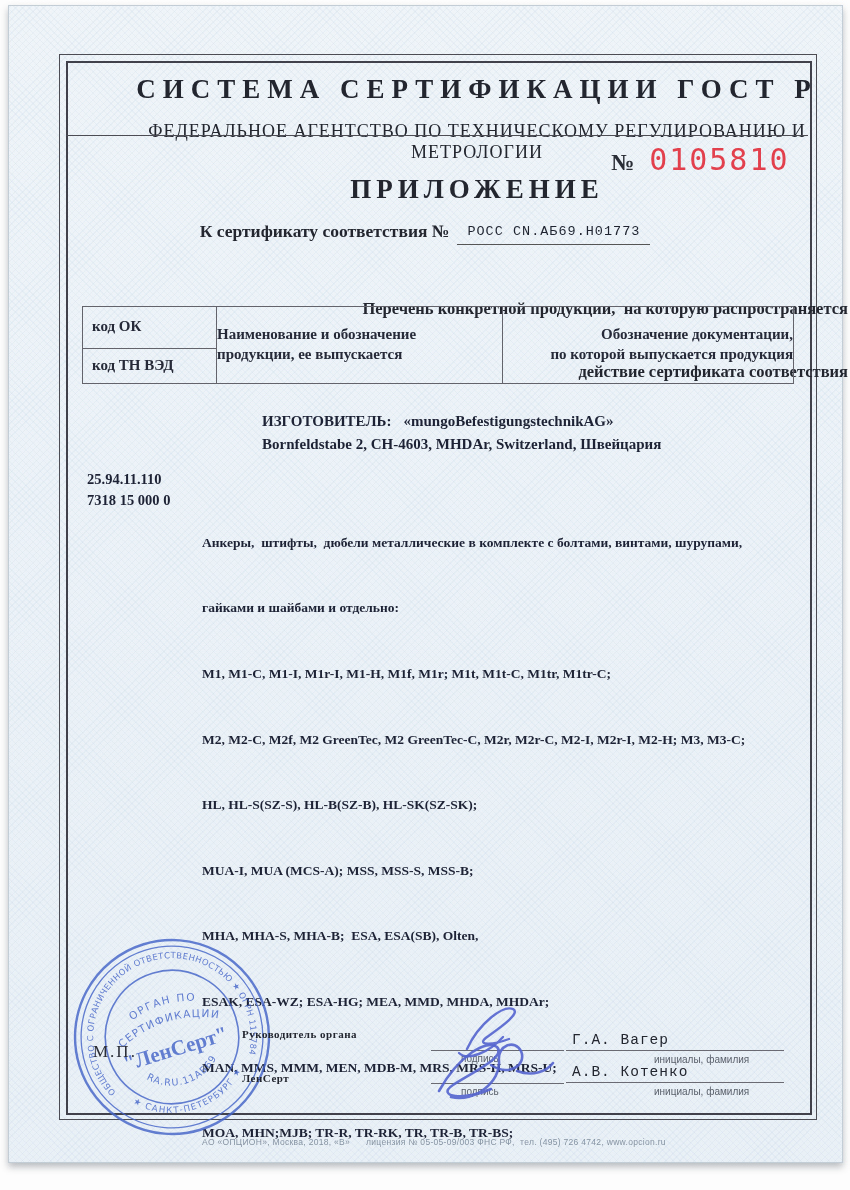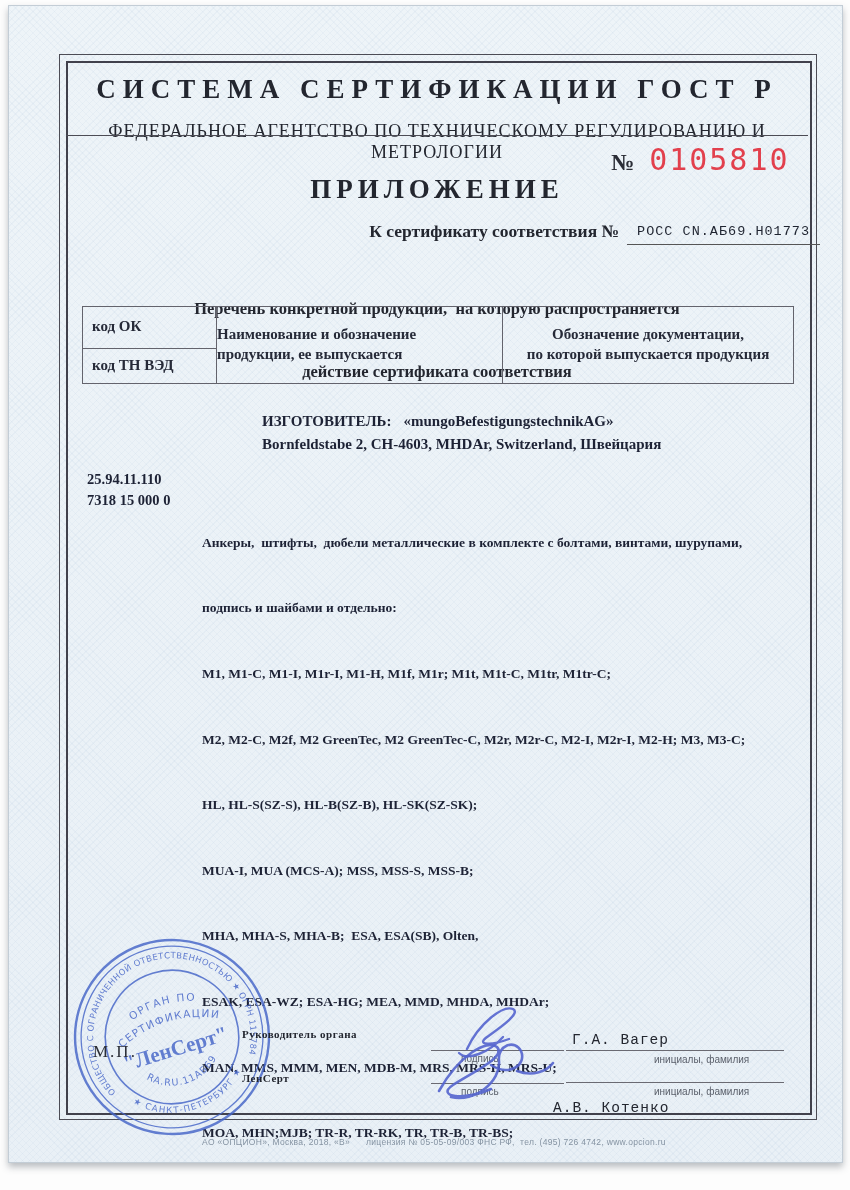--- a/index.html
+++ b/index.html
@@ -19,40 +19,40 @@
     box-shadow:0 4px 7px rgba(60,70,80,.35);
   }
   .frame-outer{
     position:absolute;left:50px;top:48px;width:756px;height:1064px;
     border:1.5px solid #4c4c55;
   }
   .frame-inner{
     position:absolute;left:57px;top:55px;width:742px;height:1050px;
     border:2.5px solid #41414c;
   }
-  .centerband{position:absolute;left:57px;width:742px;text-align:center;color:#23262f;}
+  .centerband{position:absolute;left:57px;width:742px;text-align:center;color:#23262f;padding-left:40px;}
   .sys-title{top:68px;font-size:27px;font-weight:bold;letter-spacing:7px;}
   .agency{top:115px;font-size:18px;font-weight:normal;letter-spacing:1px;}
   .head-divider{position:absolute;left:57px;top:129px;width:742px;border-top:1.5px solid #4c4c55;}
   .blank-no{position:absolute;left:602px;top:136px;display:flex;align-items:baseline;gap:15px;}
   .blank-no .pref{font-size:23px;font-weight:bold;color:#2a2d36;}
   .blank-no .num{font-family:"DejaVu Sans Mono", monospace;font-size:30px;color:#e2404d;letter-spacing:2px;}
   .doc-title{top:168px;font-size:27px;font-weight:bold;letter-spacing:5px;}
-  .cert-line{position:absolute;left:69px;top:212px;width:742px;display:flex;justify-content:flex-end;align-items:flex-end;color:#23262f;}
+  .cert-line{position:absolute;left:45px;top:212px;width:742px;display:flex;justify-content:center;align-items:flex-end;color:#23262f;}
   .cert-line .lbl{font-size:17.5px;font-weight:bold;}
   .cert-line .numwrap{margin-left:8px;border-bottom:1.3px solid #555;padding:0 10px 5px 10px;transform:translateY(3px);}
   .cert-line .numwrap span{font-family:"Liberation Mono", monospace;font-size:13.5px;letter-spacing:1px;color:#1f2430;}
   .purpose{top:250px;font-size:16.5px;font-weight:bold;line-height:21px;white-space:pre;}
   
   .ptable{position:absolute;left:73px;top:300px;width:710px;height:76px;border:1.2px solid #63636c;color:#262a38;}
   .ptable .cell{position:absolute;box-sizing:border-box;font-size:15px;font-weight:700;}
   .c1a{left:0;top:0;width:134px;height:42px;border-right:1.2px solid #63636c;border-bottom:1.2px solid #63636c;padding:11px 0 0 9px;}
   .c1b{left:0;top:42px;width:134px;height:34px;border-right:1.2px solid #63636c;padding:8px 0 0 9px;}
   .c2{left:134px;top:0;width:286px;height:76px;border-right:1.2px solid #63636c;padding-top:17px;line-height:20px;}
-  .c3{left:420px;top:0;width:290px;height:76px;text-align:center;padding-top:17px;line-height:20px;}
+  .c3{left:420px;top:0;width:290px;height:76px;text-align:right;padding-top:17px;line-height:20px;}
   
   .body-area{position:absolute;left:73px;top:404px;width:712px;color:#1d2235;}
   .manufacturer{margin-left:180px;font-size:15px;font-weight:bold;line-height:23px;margin-bottom:13px;}
   .manufacturer .mlabel{margin-right:12px;}
   .product-row{display:flex;}
   .code-col{width:120px;flex:0 0 120px;padding-left:5px;font-size:14.5px;font-weight:bold;line-height:21px;box-sizing:border-box;}
   .product-row:nth-of-type(2) .code-col{padding-top:17px;}
   .lines-col{flex:1;font-size:13.5px;font-weight:bold;line-height:16.4px;white-space:pre;}
   
   .mp{position:absolute;left:84px;top:1036px;font-size:17px;letter-spacing:2px;color:#2c2f38;z-index:5;}
@@ -83,21 +83,21 @@
 
   <div class="centerband doc-title" style="position:absolute;">ПРИЛОЖЕНИЕ</div>
 
   <div class="cert-line">
     <span class="lbl">К сертификату соответствия №</span>
     <span class="numwrap">
       <span>РОСС CN.АБ69.H01773</span>
     </span>
   </div>
 
-  <div class="centerband purpose" style="position:absolute;">
+  <div class="centerband purpose" style="position:absolute;text-align:right;">
     <div>Перечень конкретной продукции,  на которую распространяется</div>
     <div>действие сертификата соответствия</div>
   </div>
 
   <div class="ptable">
     <div class="cell c1a">код ОК</div>
     <div class="cell c1b">код ТН ВЭД</div>
     <div class="cell c2">
       <div>Наименование и обозначение</div>
       <div>продукции, ее выпускается</div>
@@ -121,21 +121,21 @@
         <div class="product-row">
           <div class="code-col">
             <div>25.94.11.110</div>
             <div>7318 15 000 0</div>
           </div>
           <div class="lines-col">
             
           
               <div>Анкеры,  штифты,  дюбели металлические в комплекте с болтами, винтами, шурупами,</div>
             
-              <div>подпись и шайбами и отдельно:</div>
+              <div>гайками и шайбами и отдельно:</div>
             
               <div>M1, M1-C, M1-I, M1r-I, M1-H, M1f, M1r; M1t, M1t-C, M1tr, M1tr-C;</div>
             
               <div>M2, M2-C, M2f, M2 GreenTec, M2 GreenTec-C, M2r, M2r-C, M2-I, M2r-I, M2-H; M3, M3-C;</div>
             
               <div>HL, HL-S(SZ-S), HL-B(SZ-B), HL-SK(SZ-SK);</div>
             
               <div>MUA-I, MUA (MCS-A); MSS, MSS-S, MSS-B;</div>
             
               <div>MHA, MHA-S, MHA-B;  ESA, ESA(SB), Olten,</div>
@@ -198,21 +198,21 @@
   <div class="uline" style="left:422px;top:1044px;width:133px;"></div>
   <div class="uline" style="left:557px;top:1044px;width:218px;"></div>
   <div class="sig-caption" style="left:452px;top:1047px;">подпись</div>
   <div class="sig-name" style="left:563px;top:1026px;">Г.А. Вагер</div>
   <div class="sig-caption" style="left:645px;top:1048px;">инициалы, фамилия</div>
 
   <div class="sig-label" style="top:1066px;">ЛенСерт</div>
   <div class="uline" style="left:422px;top:1077px;width:133px;"></div>
   <div class="uline" style="left:557px;top:1076px;width:218px;"></div>
   <div class="sig-caption" style="left:452px;top:1080px;">подпись</div>
-  <div class="sig-name" style="left:544px;top:1058px;margin-top:36px;">А.В. Котенко</div>
+  <div class="sig-name" style="left:563px;top:1058px;">А.В. Котенко</div>
   <div class="sig-caption" style="left:645px;top:1080px;">инициалы, фамилия</div>
 
   <svg class="inksig" style="left:428px;top:995px;" width="120" height="62" viewBox="0 0 120 62">
     <g fill="none" stroke="#5565cf" stroke-width="2.4" stroke-linecap="round" opacity=".9">
       <path d="M30 48 C 42 22, 66 4, 76 8 C 84 12, 64 26, 50 36 C 38 45, 56 44, 72 38"></path>
       <path d="M66 36 C 52 52, 30 60, 22 52"></path>
     </g>
   </svg>
   <svg class="inksig" style="left:412px;top:1025px;" width="150" height="78" viewBox="0 0 150 78">
     <g fill="none" stroke="#5565cf" stroke-width="2.6" stroke-linecap="round" opacity=".9">

